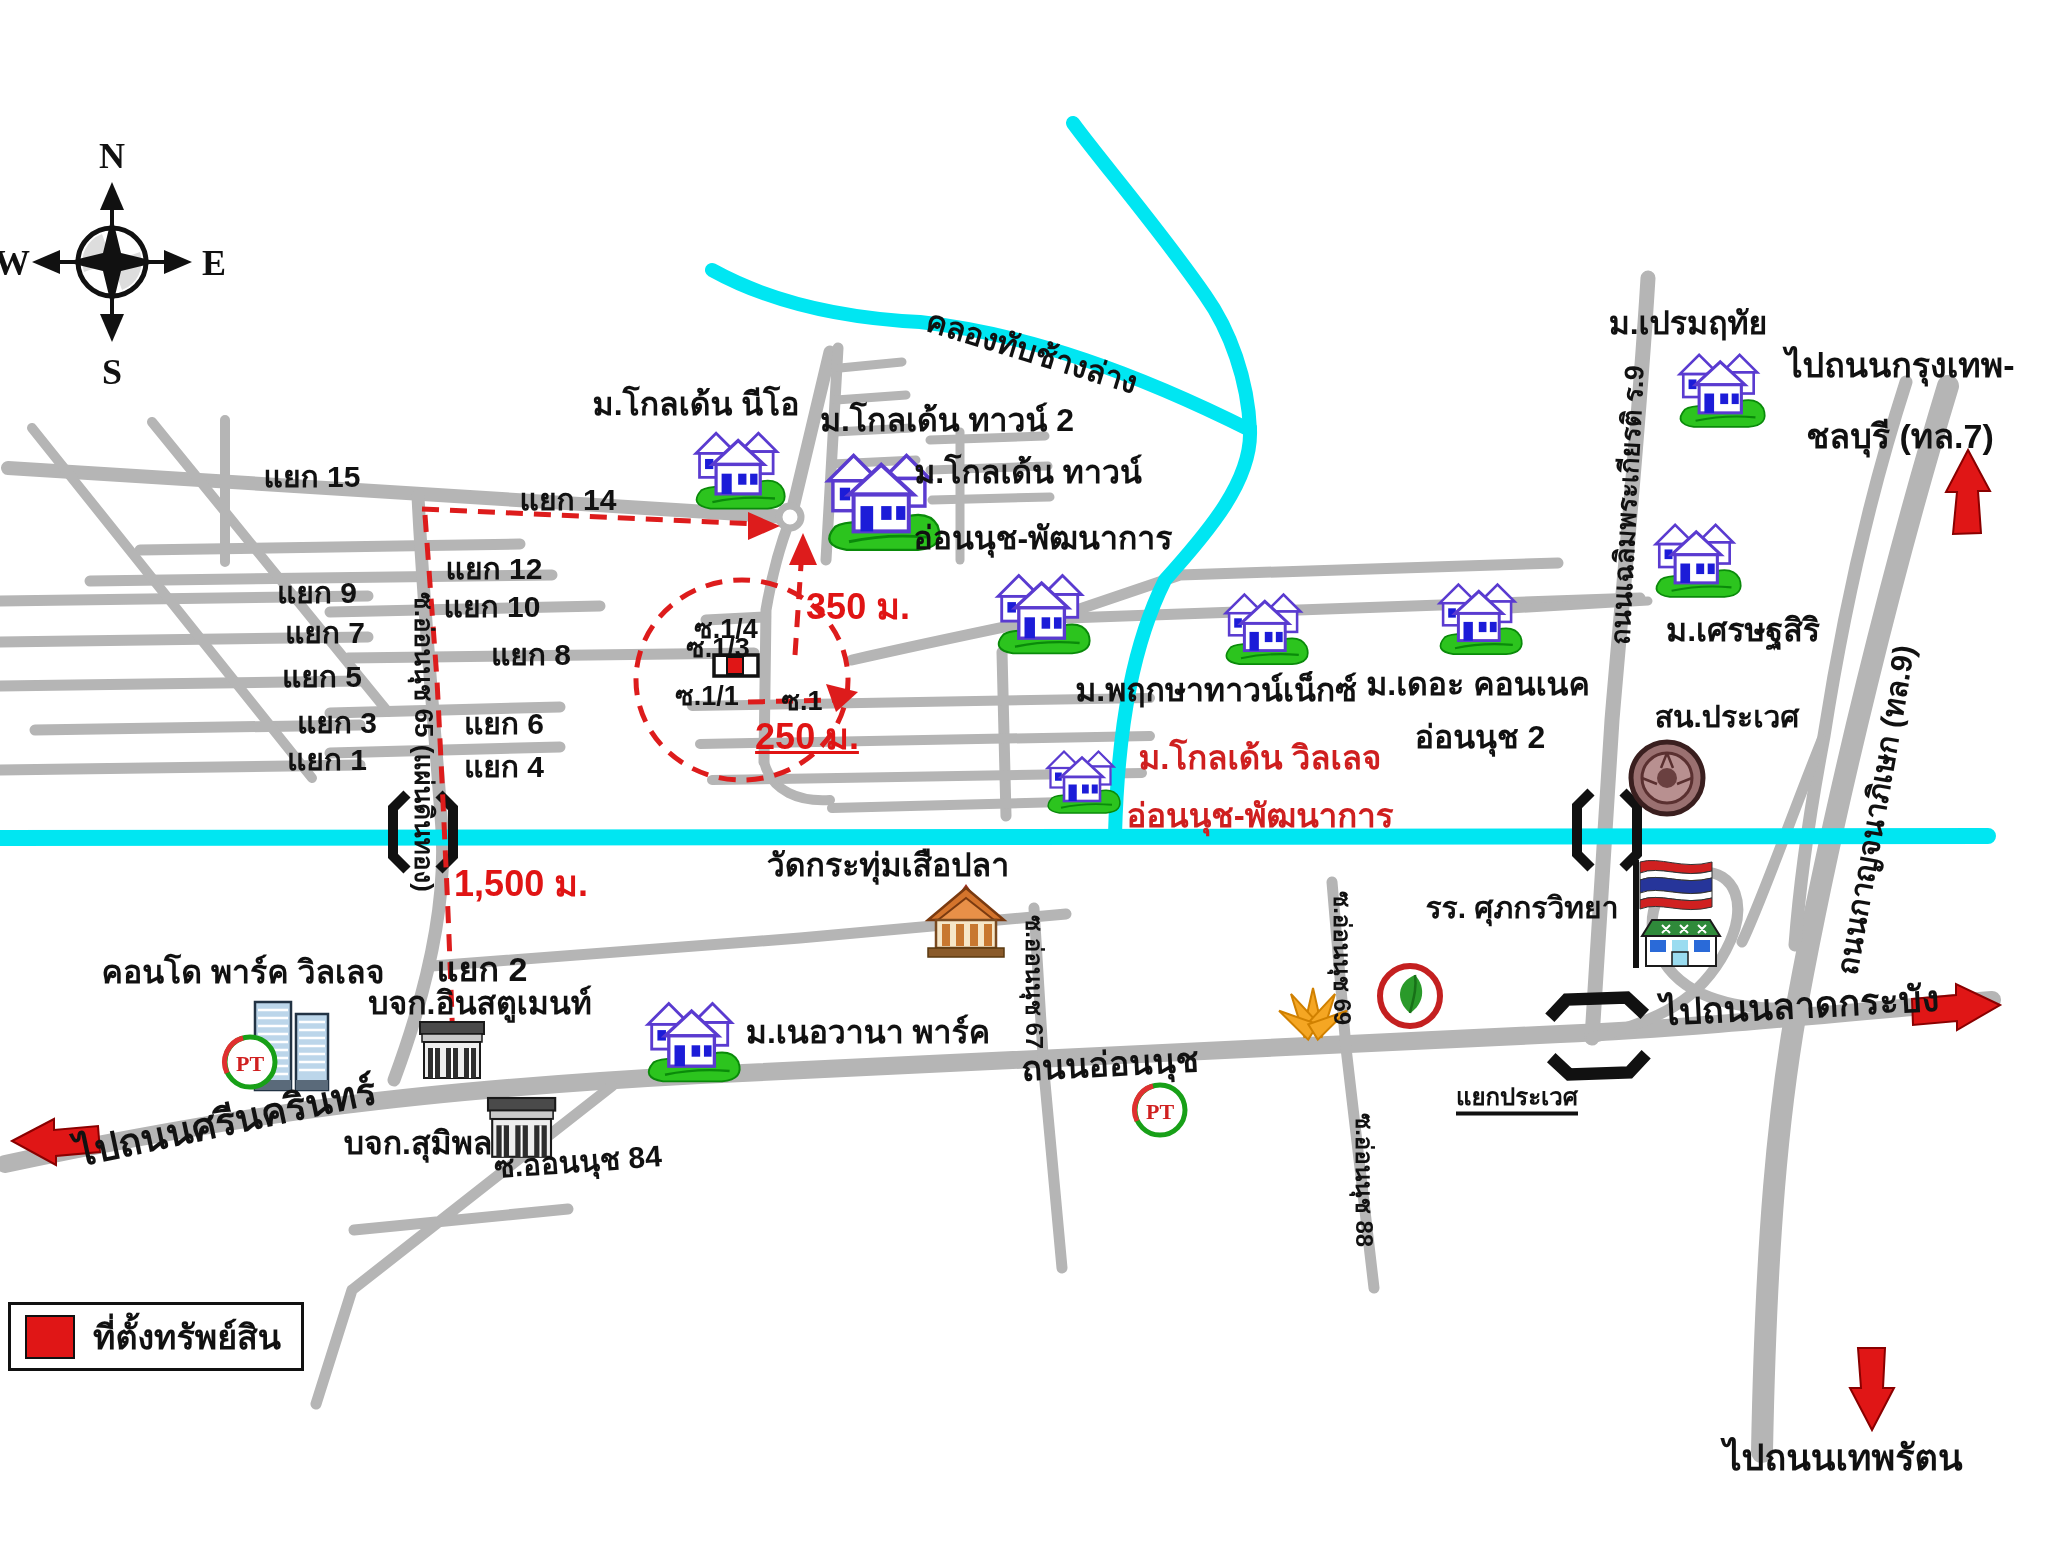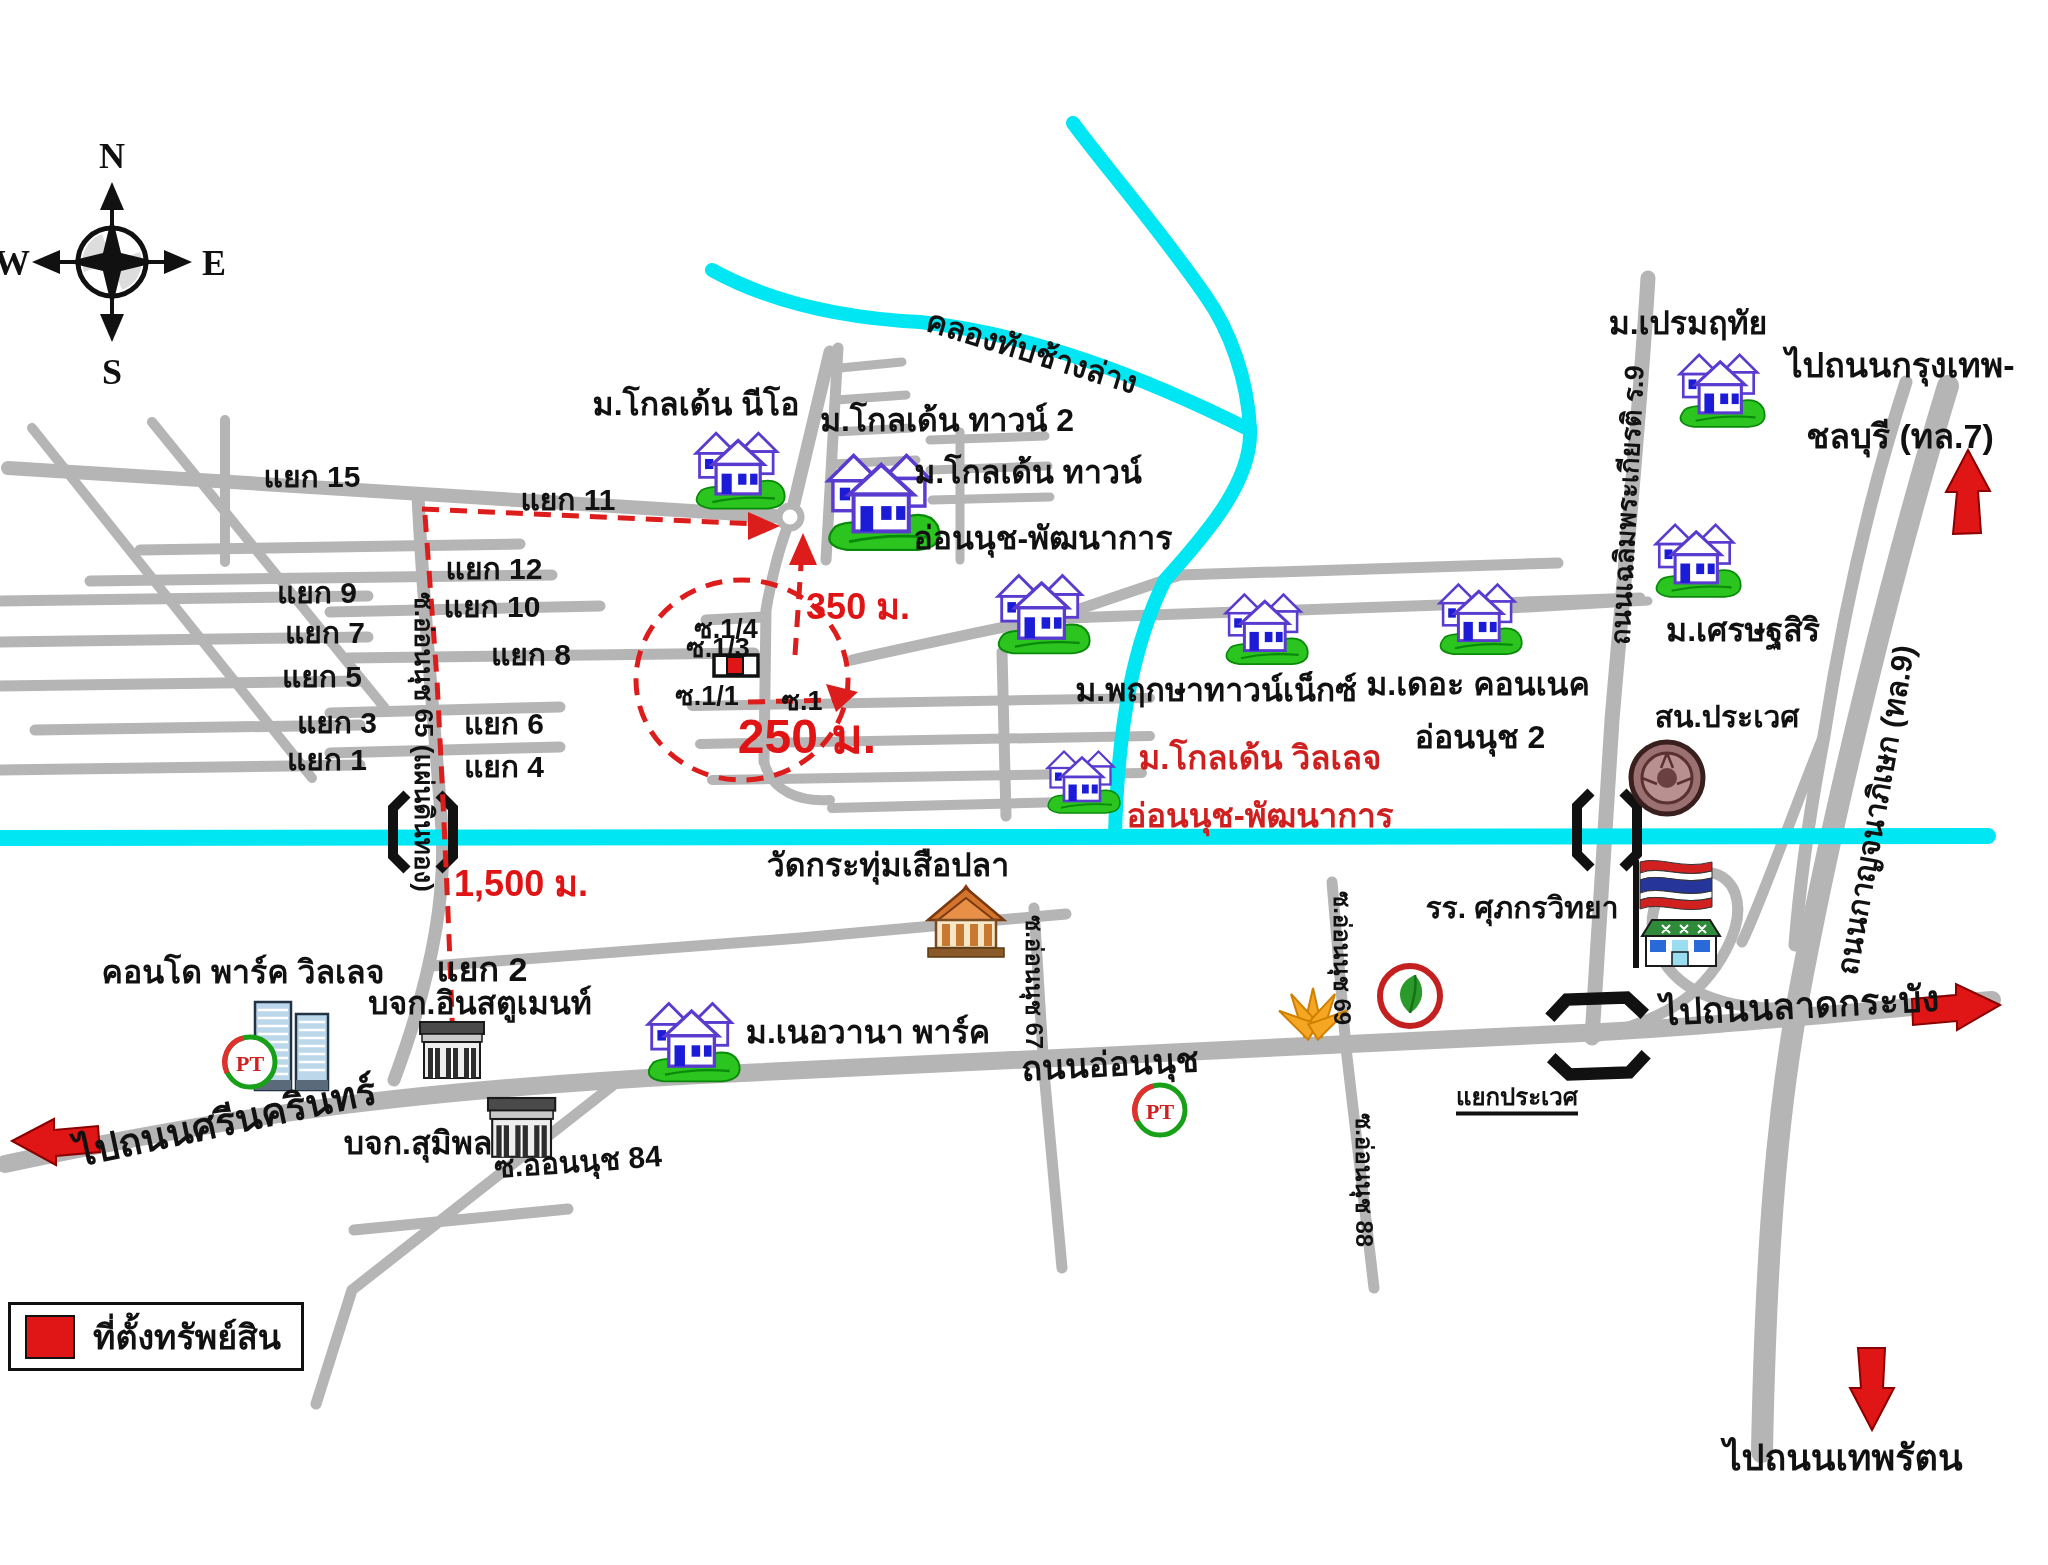--- a/index.html
+++ b/index.html
@@ -252,40 +252,40 @@
 </svg>
 
 <div class="lbl" style="left:1032px;top:352px;font-size:31px;transform:translate(-50%,-50%) rotate(17deg);">คลองทับช้างล่าง</div>
 
 <div class="lbl" style="left:696px;top:404px;font-size:32px;">ม.โกลเด้น นีโอ</div>
 <div class="lbl" style="left:947px;top:420px;font-size:32px;">ม.โกลเด้น ทาวน์ 2</div>
 <div class="lbl" style="left:1028px;top:472px;font-size:32px;">ม.โกลเด้น ทาวน์</div>
 <div class="lbl" style="left:1043px;top:538px;font-size:32px;">อ่อนนุช-พัฒนาการ</div>
 
 <div class="lbl" style="left:312px;top:477px;font-size:30px;">แยก 15</div>
-<div class="lbl" style="left:568px;top:500px;font-size:30px;">แยก 11</div>
+<div class="lbl" style="left:568px;top:500px;font-size:30px;">แยก 14</div>
 <div class="lbl" style="left:494px;top:569px;font-size:30px;">แยก 12</div>
 <div class="lbl" style="left:492px;top:607px;font-size:30px;">แยก 10</div>
 <div class="lbl" style="left:317px;top:593px;font-size:30px;">แยก 9</div>
 <div class="lbl" style="left:531px;top:655px;font-size:30px;">แยก 8</div>
 <div class="lbl" style="left:325px;top:633px;font-size:30px;">แยก 7</div>
 <div class="lbl" style="left:322px;top:677px;font-size:30px;">แยก 5</div>
 <div class="lbl" style="left:504px;top:724px;font-size:30px;text-align:center;">แยก 6</div>
 <div class="lbl" style="left:337px;top:723px;font-size:30px;">แยก 3</div>
 <div class="lbl" style="left:504px;top:767px;font-size:30px;">แยก 4</div>
 <div class="lbl" style="left:327px;top:760px;font-size:30px;">แยก 1</div>
 <div class="lbl" style="left:482px;top:969px;font-size:34px;">แยก 2</div>
 
 <div class="lbl" style="left:726px;top:629px;font-size:27px;">ซ.1/4</div>
 <div class="lbl" style="left:718px;top:648px;font-size:27px;">ซ.1/3</div>
 <div class="lbl" style="left:707px;top:696px;font-size:27px;">ซ.1/1</div>
 <div class="lbl" style="left:802px;top:701px;font-size:27px;">ซ.1</div>
 
 <div class="lbl routered" style="left:858px;top:607px;font-size:36px;">350 ม.</div>
-<div class="lbl routered" style="left:807px;top:737px;font-size:48px;">250 ม.</div>
+<div class="lbl routered" style="left:807px;top:737px;font-size:36px;text-decoration:underline;">250 ม.</div>
 <div class="lbl routered" style="left:521px;top:884px;font-size:36px;">1,500 ม.</div>
 
 <div class="lbl" style="left:424px;top:742px;font-size:26px;transform:translate(-50%,-50%) rotate(90deg);">ซ.อ่อนนุช 65 (แผ่นดินทอง)</div>
 <div class="lbl" style="left:1034px;top:982px;font-size:24px;transform:translate(-50%,-50%) rotate(90deg);">ซ.อ่อนนุช 67</div>
 <div class="lbl" style="left:1342px;top:958px;font-size:24px;transform:translate(-50%,-50%) rotate(90deg);">ซ.อ่อนนุช 69</div>
 <div class="lbl" style="left:1364px;top:1180px;font-size:24px;transform:translate(-50%,-50%) rotate(90deg);">ซ.อ่อนนุช 88</div>
 <div class="lbl" style="left:1628px;top:505px;font-size:27px;transform:translate(-50%,-50%) rotate(-87deg);">ถนนเฉลิมพระเกียรติ ร.9</div>
 <div class="lbl" style="left:1876px;top:810px;font-size:30px;transform:translate(-50%,-50%) rotate(-80deg);">ถนนกาญจนาภิเษก (ทล.9)</div>
 <div class="lbl" style="left:1110px;top:1064px;font-size:34px;transform:translate(-50%,-50%) rotate(-3deg);">ถนนอ่อนนุช</div>
 <div class="lbl" style="left:578px;top:1162px;font-size:30px;transform:translate(-50%,-50%) rotate(-4deg);">ซ.ออนนุช 84</div>

